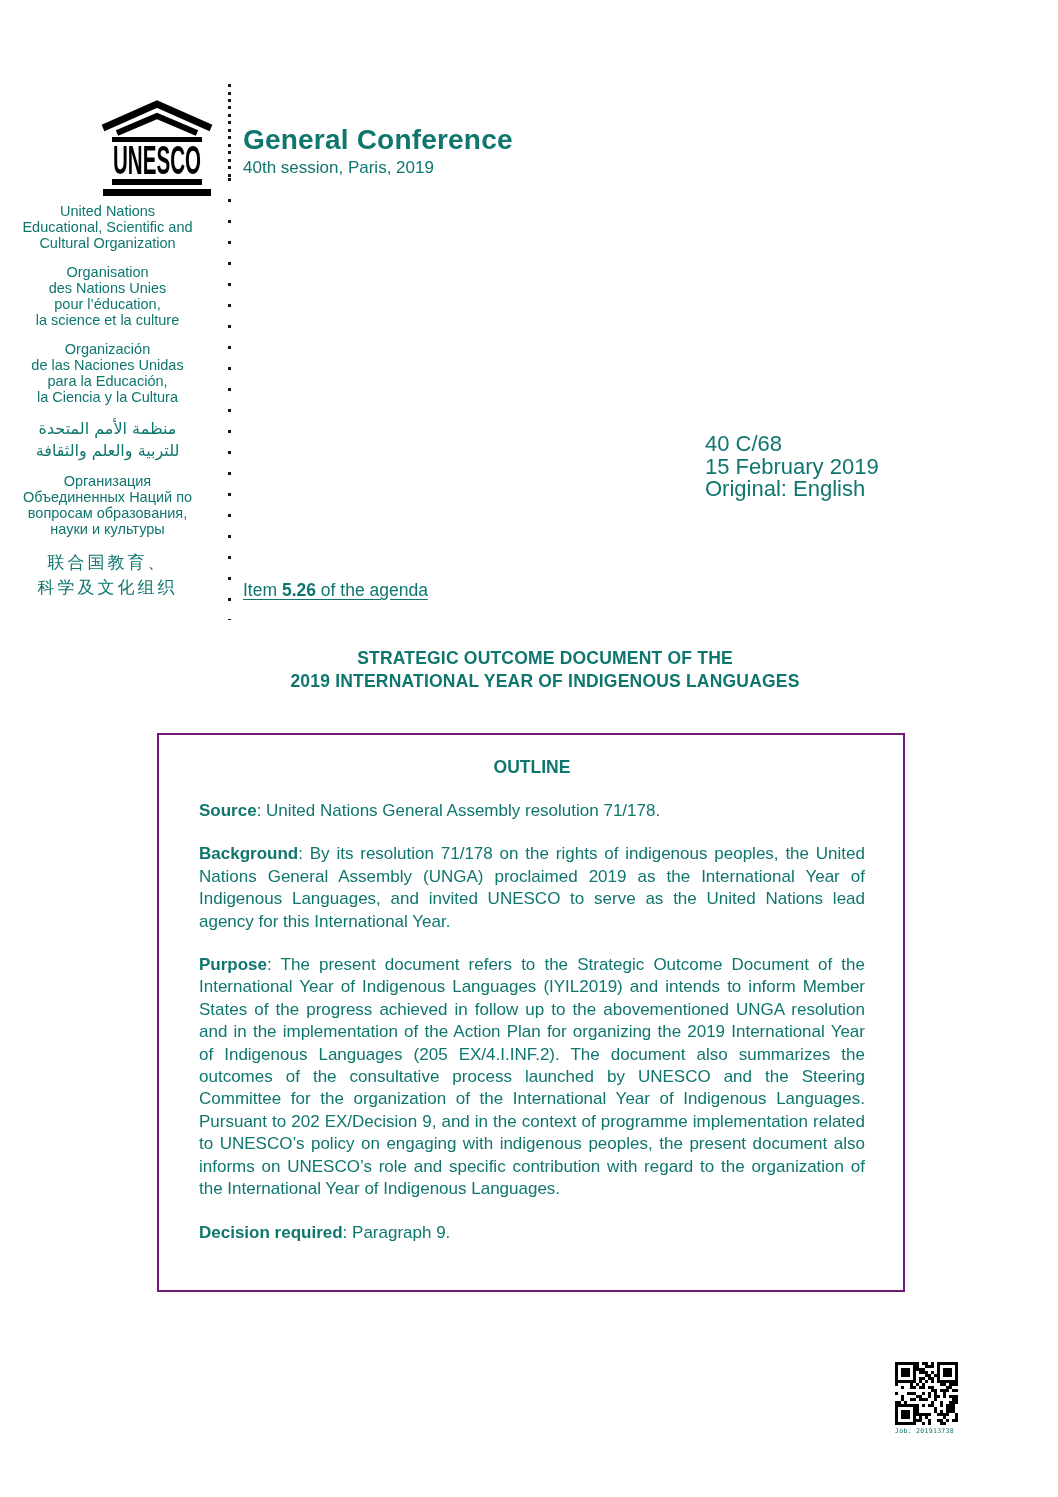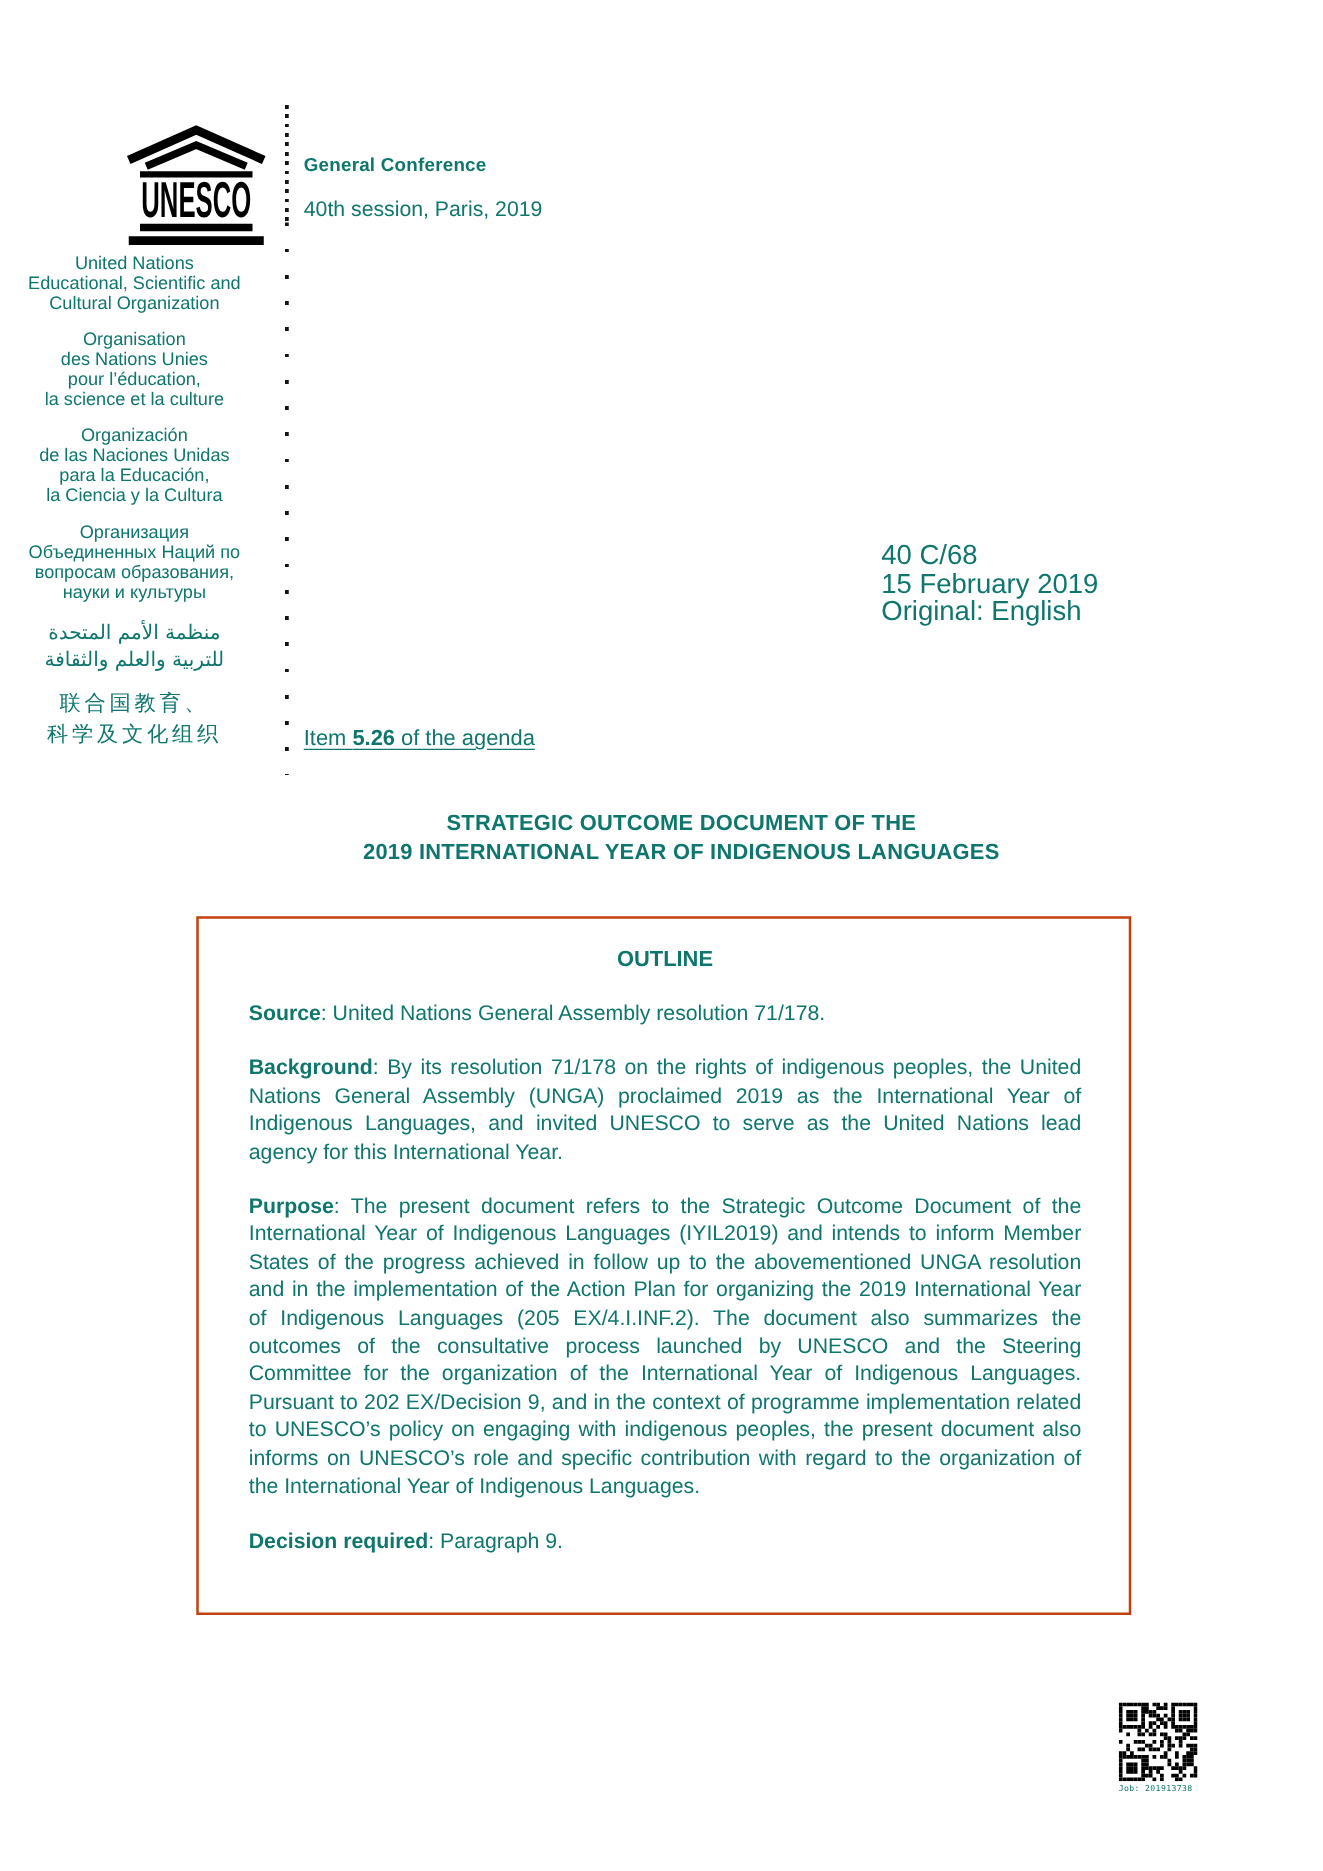--- a/index.html
+++ b/index.html
@@ -8,42 +8,42 @@
     margin:0 auto;overflow:hidden;color:#0f766e;
     font-family:"Liberation Sans","DejaVu Sans",sans-serif;
   }
   
   .logo-wrap{position:absolute;left:95px;top:98px;width:124px;height:102px;}
   .dots{position:absolute;left:228px;width:3px;}
   .dots-dense{top:84px;height:94px;
     background-image:repeating-linear-gradient(to bottom,#141414 0 3px,transparent 3px 7.5px);}
   .dots-sparse{top:178px;height:442px;
     background-image:repeating-linear-gradient(to bottom,#141414 0 3px,transparent 3px 21px);}
-  .gc-title{position:absolute;left:243px;top:124px;font-size:15px;font-weight:bold;letter-spacing:.2px;}
+  .gc-title{position:absolute;left:243px;top:124px;font-size:28px;font-weight:bold;letter-spacing:.2px;}
   .gc-subtitle{position:absolute;left:243px;top:158px;font-size:17px;}
   .big-code{position:absolute;left:698px;top:80px;font-size:112px;line-height:1;
     word-spacing:14px;letter-spacing:1px;font-weight:400;}
   
   .org-names{position:absolute;left:0;top:203px;width:215px;text-align:center;
     font-size:14.5px;line-height:16px;}
   .org-block{margin-bottom:13px;}
   .org-block.ar{font-size:16px;line-height:22px;direction:rtl;
     font-family:"DejaVu Sans","Liberation Sans",sans-serif;margin-bottom:11px;}
   .org-block.zh{font-size:17px;line-height:25px;letter-spacing:3px;}
   
   .doc-info{position:absolute;left:705px;top:397px;font-size:22px;line-height:22.5px;margin-top:36px;}
   
   .agenda{position:absolute;left:243px;top:580px;font-size:17.5px;text-decoration:underline;
     text-underline-offset:3px;}
   
   .main-title{position:absolute;left:0;top:647px;width:1058px;text-align:center;
     font-size:17.5px;font-weight:bold;line-height:23px;letter-spacing:.2px;padding-left:16px;}
   
   .outline-box{position:absolute;left:157px;top:733px;width:748px;height:559px;
-    border:2px solid #c2410c;box-sizing:border-box;padding:16px 38px 0 40px;overflow:hidden;}
+    border:2px solid #701a75;box-sizing:border-box;padding:16px 38px 0 40px;overflow:hidden;}
   .outline-heading{text-align:center;font-weight:bold;font-size:17.5px;margin:6px 0 22px 0;}
   .outline-box p{font-size:17px;line-height:22.4px;margin:0 0 21px 0;}
   .outline-box p.just{text-align:justify;}
   .outline-box b{font-weight:bold;}
   
   .qr{position:absolute;left:895px;top:1362px;width:63px;height:63px;}
   .qr-caption{position:absolute;left:895px;top:1427px;font-size:6.5px;letter-spacing:.3px;
     font-family:"DejaVu Sans Mono","Liberation Mono",monospace;}
 </style>
 </head>
@@ -79,29 +79,29 @@
       <div>des Nations Unies</div>
       <div>pour l’éducation,</div>
       <div>la science et la culture</div>
     </div>
     <div class="org-block">
       <div>Organización</div>
       <div>de las Naciones Unidas</div>
       <div>para la Educación,</div>
       <div>la Ciencia y la Cultura</div>
     </div>
+    <div class="org-block ar">
+      <div>منظمة الأمم المتحدة</div>
+      <div>للتربية والعلم والثقافة</div>
+    </div>
     <div class="org-block">
       <div>Организация</div>
       <div>Объединенных Наций по</div>
       <div>вопросам образования,</div>
       <div>науки и культуры</div>
-    </div>
-    <div class="org-block ar">
-      <div>منظمة الأمم المتحدة</div>
-      <div>للتربية والعلم والثقافة</div>
     </div>
     <div class="org-block zh">
       <div>联合国教育、</div>
       <div>科学及文化组织</div>
     </div>
   </div>
 
   <div class="doc-info">
     <div>40 C/68</div>
     <div>15 February 2019</div>

